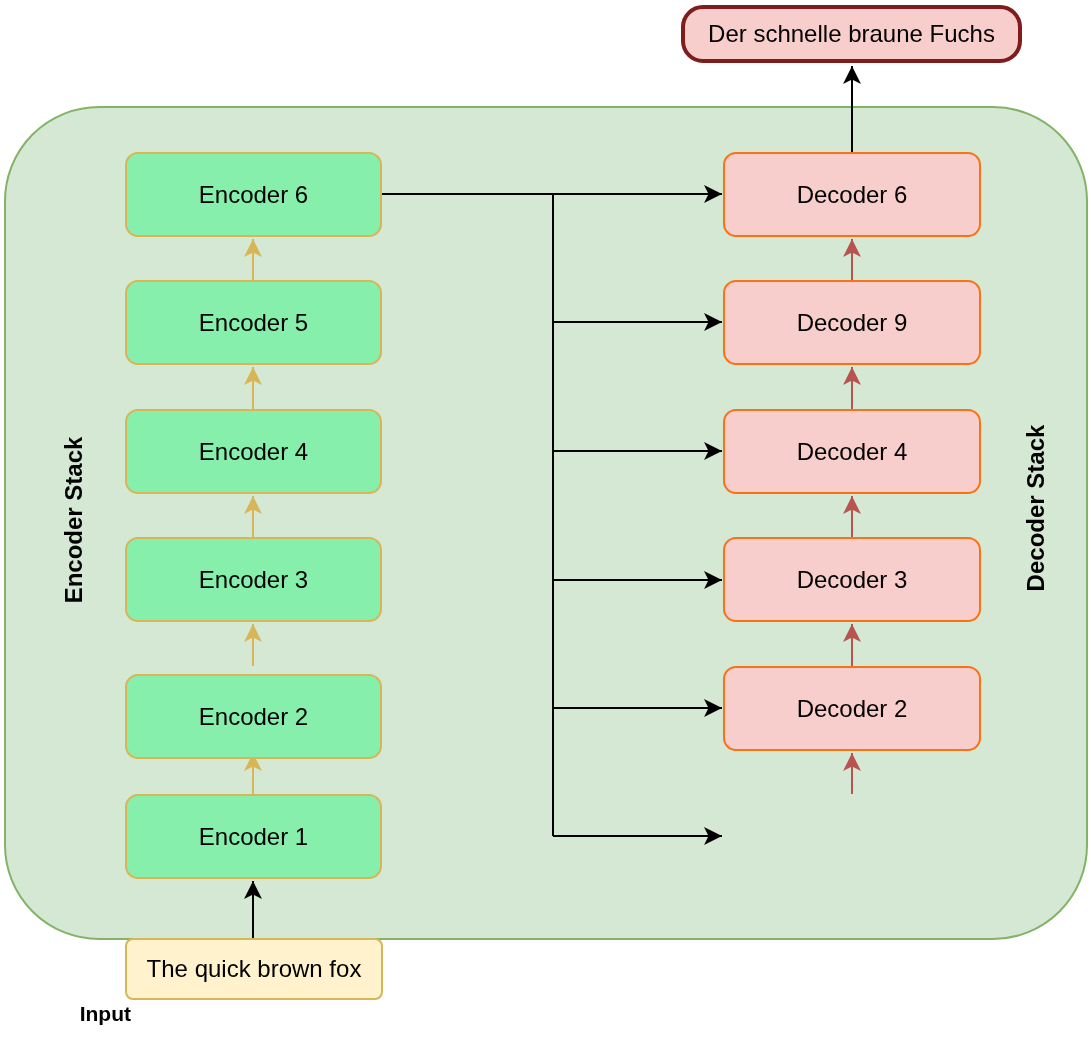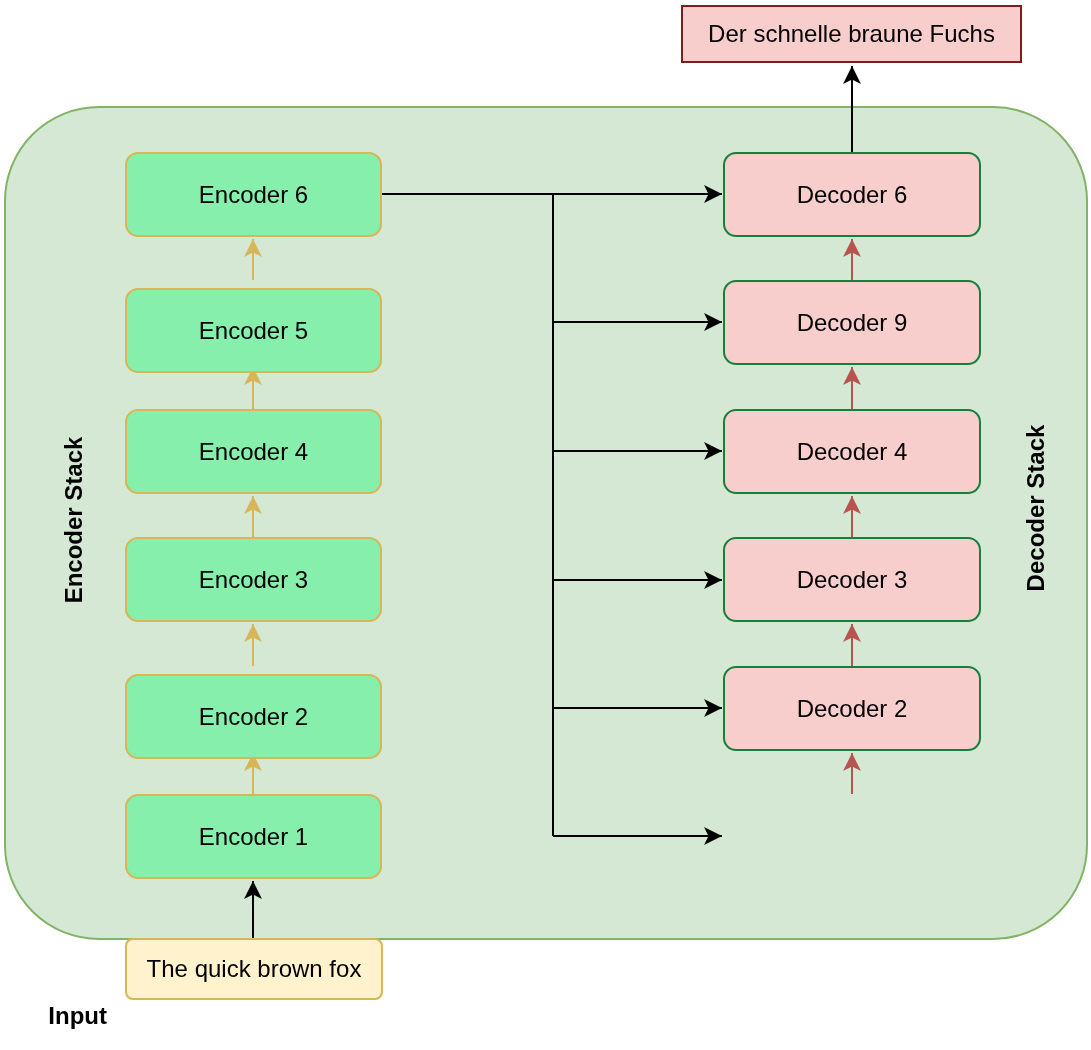--- a/index.html
+++ b/index.html
@@ -38,50 +38,50 @@
   }
   .enc-box {
     left: 125px; width: 257px; height: 85px;
     background: #86efac;
     border: 2px solid #d6b656;
     border-radius: 13px;
   }
   .dec-box {
     left: 723px; width: 258px; height: 85px;
     background: #f8cecc;
-    border: 2px solid #15803d;
+    border: 2px solid #f97316;
     border-radius: 13px;
   }
   .output-box {
     left: 681px; top: 5px; width: 341px; height: 58px;
     background: #f8cecc;
-    border: 2px solid #7f1d1d;
-    border-radius: 0;
+    border: 4px solid #7f1d1d;
+    border-radius: 22px;
   }
   .input-box {
     left: 125px; top: 938px; width: 258px; height: 62px;
     background: #fff2cc;
     border: 2px solid #d6b656;
     border-radius: 8px;
   }
   .stack-label {
     position: absolute;
     font-size: 24px;
     font-weight: bold;
     white-space: nowrap;
     transform: translate(-50%, -50%) rotate(-90deg);
   }
   .encoder-stack-label { left: 74px; top: 520px; }
   .decoder-stack-label { left: 1036px; top: 508px; }
   .input-label {
     position: absolute;
-    left: 12px; top: 1002px;
+    left: 36px; top: 1002px;
     width: 95px;
     text-align: right;
-    font-size: 24px;
+    font-size: 21px;
     font-weight: bold;
   }
 </style>
 </head>
 <body>
 
 <div class="canvas">
 
   <div class="stacks-container"></div>
 
@@ -129,21 +129,21 @@
   <div class="stack-label encoder-stack-label">Encoder Stack</div>
   <div class="stack-label decoder-stack-label">Decoder Stack</div>
 
   <div class="node output-box">
     <span>Der schnelle braune Fuchs</span>
   </div>
 
   <div class="node enc-box" style="top:152px">
     <span>Encoder 6</span>
   </div>
-  <div class="node enc-box" style="top:288px">
+  <div class="node enc-box" style="top:280px">
     <span>Encoder 5</span>
   </div>
   <div class="node enc-box" style="top:409px">
     <span>Encoder 4</span>
   </div>
   <div class="node enc-box" style="top:537px">
     <span>Encoder 3</span>
   </div>
   <div class="node enc-box" style="top:674px">
     <span>Encoder 2</span>

